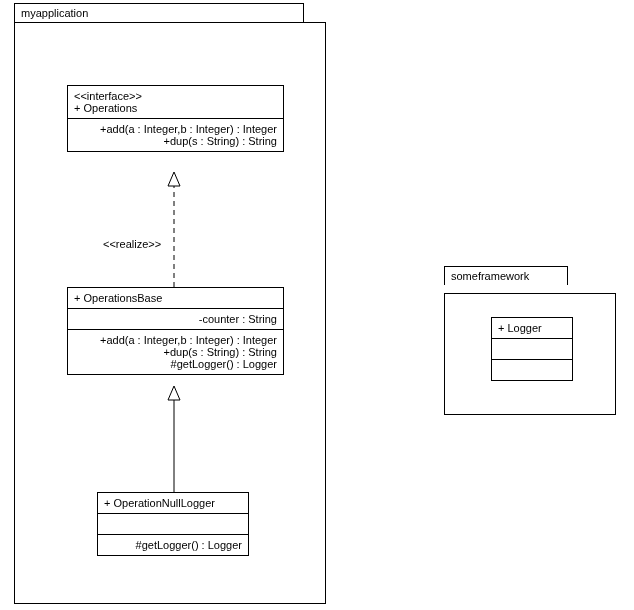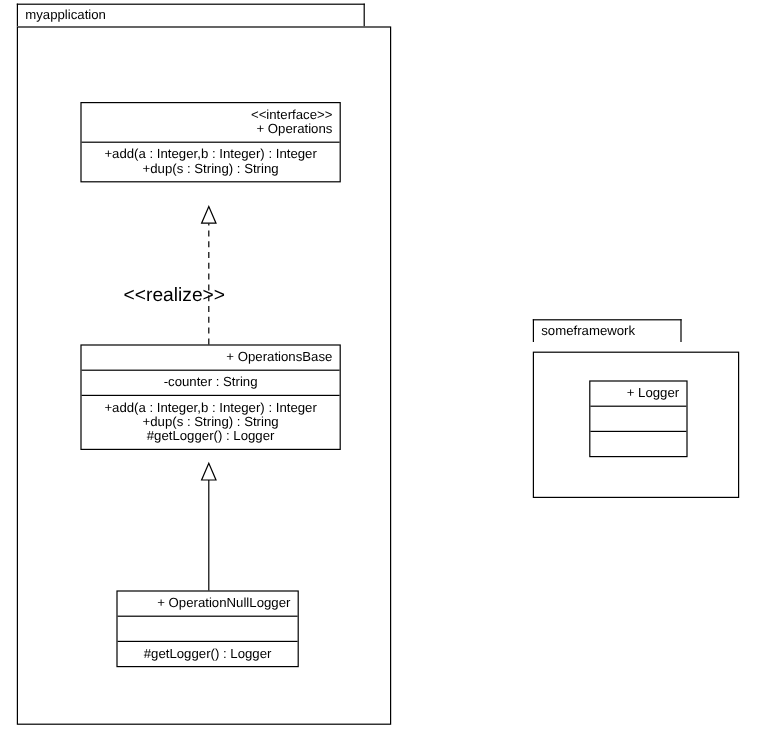--- a/index.html
+++ b/index.html
@@ -30,41 +30,41 @@
     white-space: nowrap;
   }
   .classbox {
     position: absolute;
     border: 1px solid #000;
     background: #fff;
   }
   .classbox .compartment {
     border-bottom: 1px solid #000;
     padding: 4px 6px;
-    text-align: center;
+    text-align: right;
   }
   .classbox .compartment.center {
-    text-align: right;
+    text-align: left;
   }
   .classbox .compartment:last-child {
     border-bottom: none;
   }
   .classbox .compartment.empty {
     min-height: 12px;
   }
   .italic { }
   svg.connectors {
     position: absolute;
     left: 0;
     top: 0;
     pointer-events: none;
   }
   .label {
     position: absolute;
-    font-size: 16px;
+    font-size: 11px;
     background: transparent;
     white-space: nowrap;
   }
 </style>
 </head>
 <body>
 
 <div class="canvas">
 
   <div class="package-tab" style="left:14px; top:3px; width:276px;">

